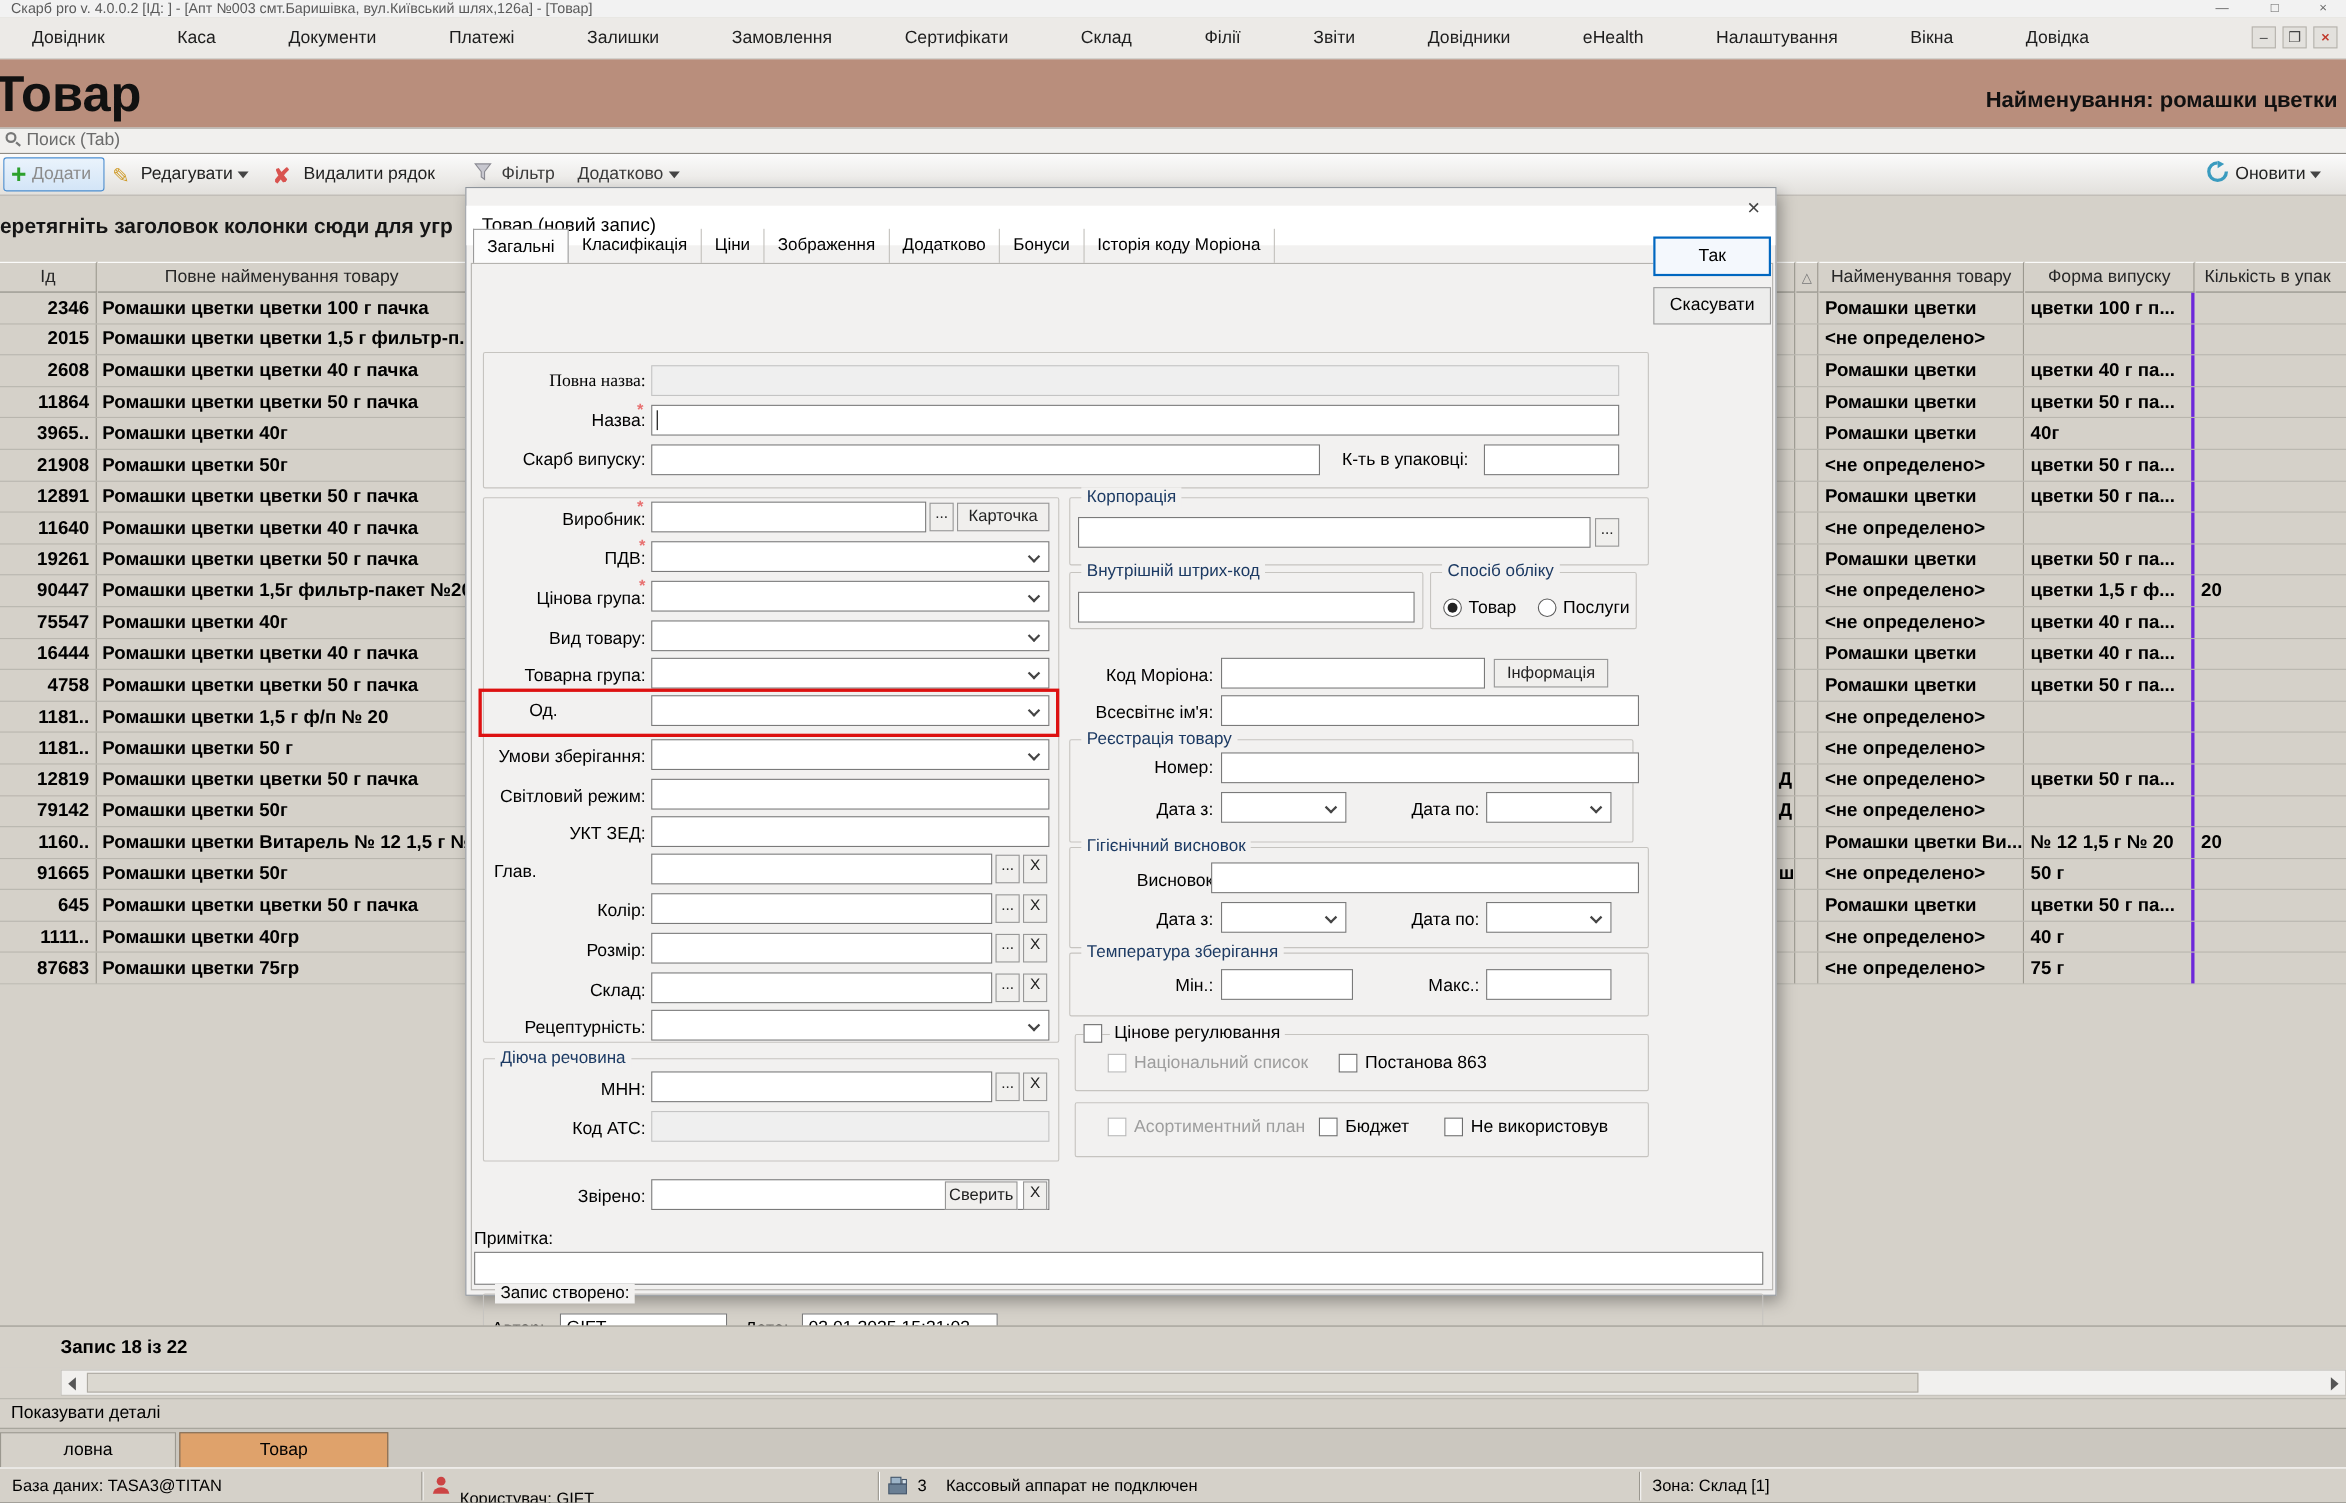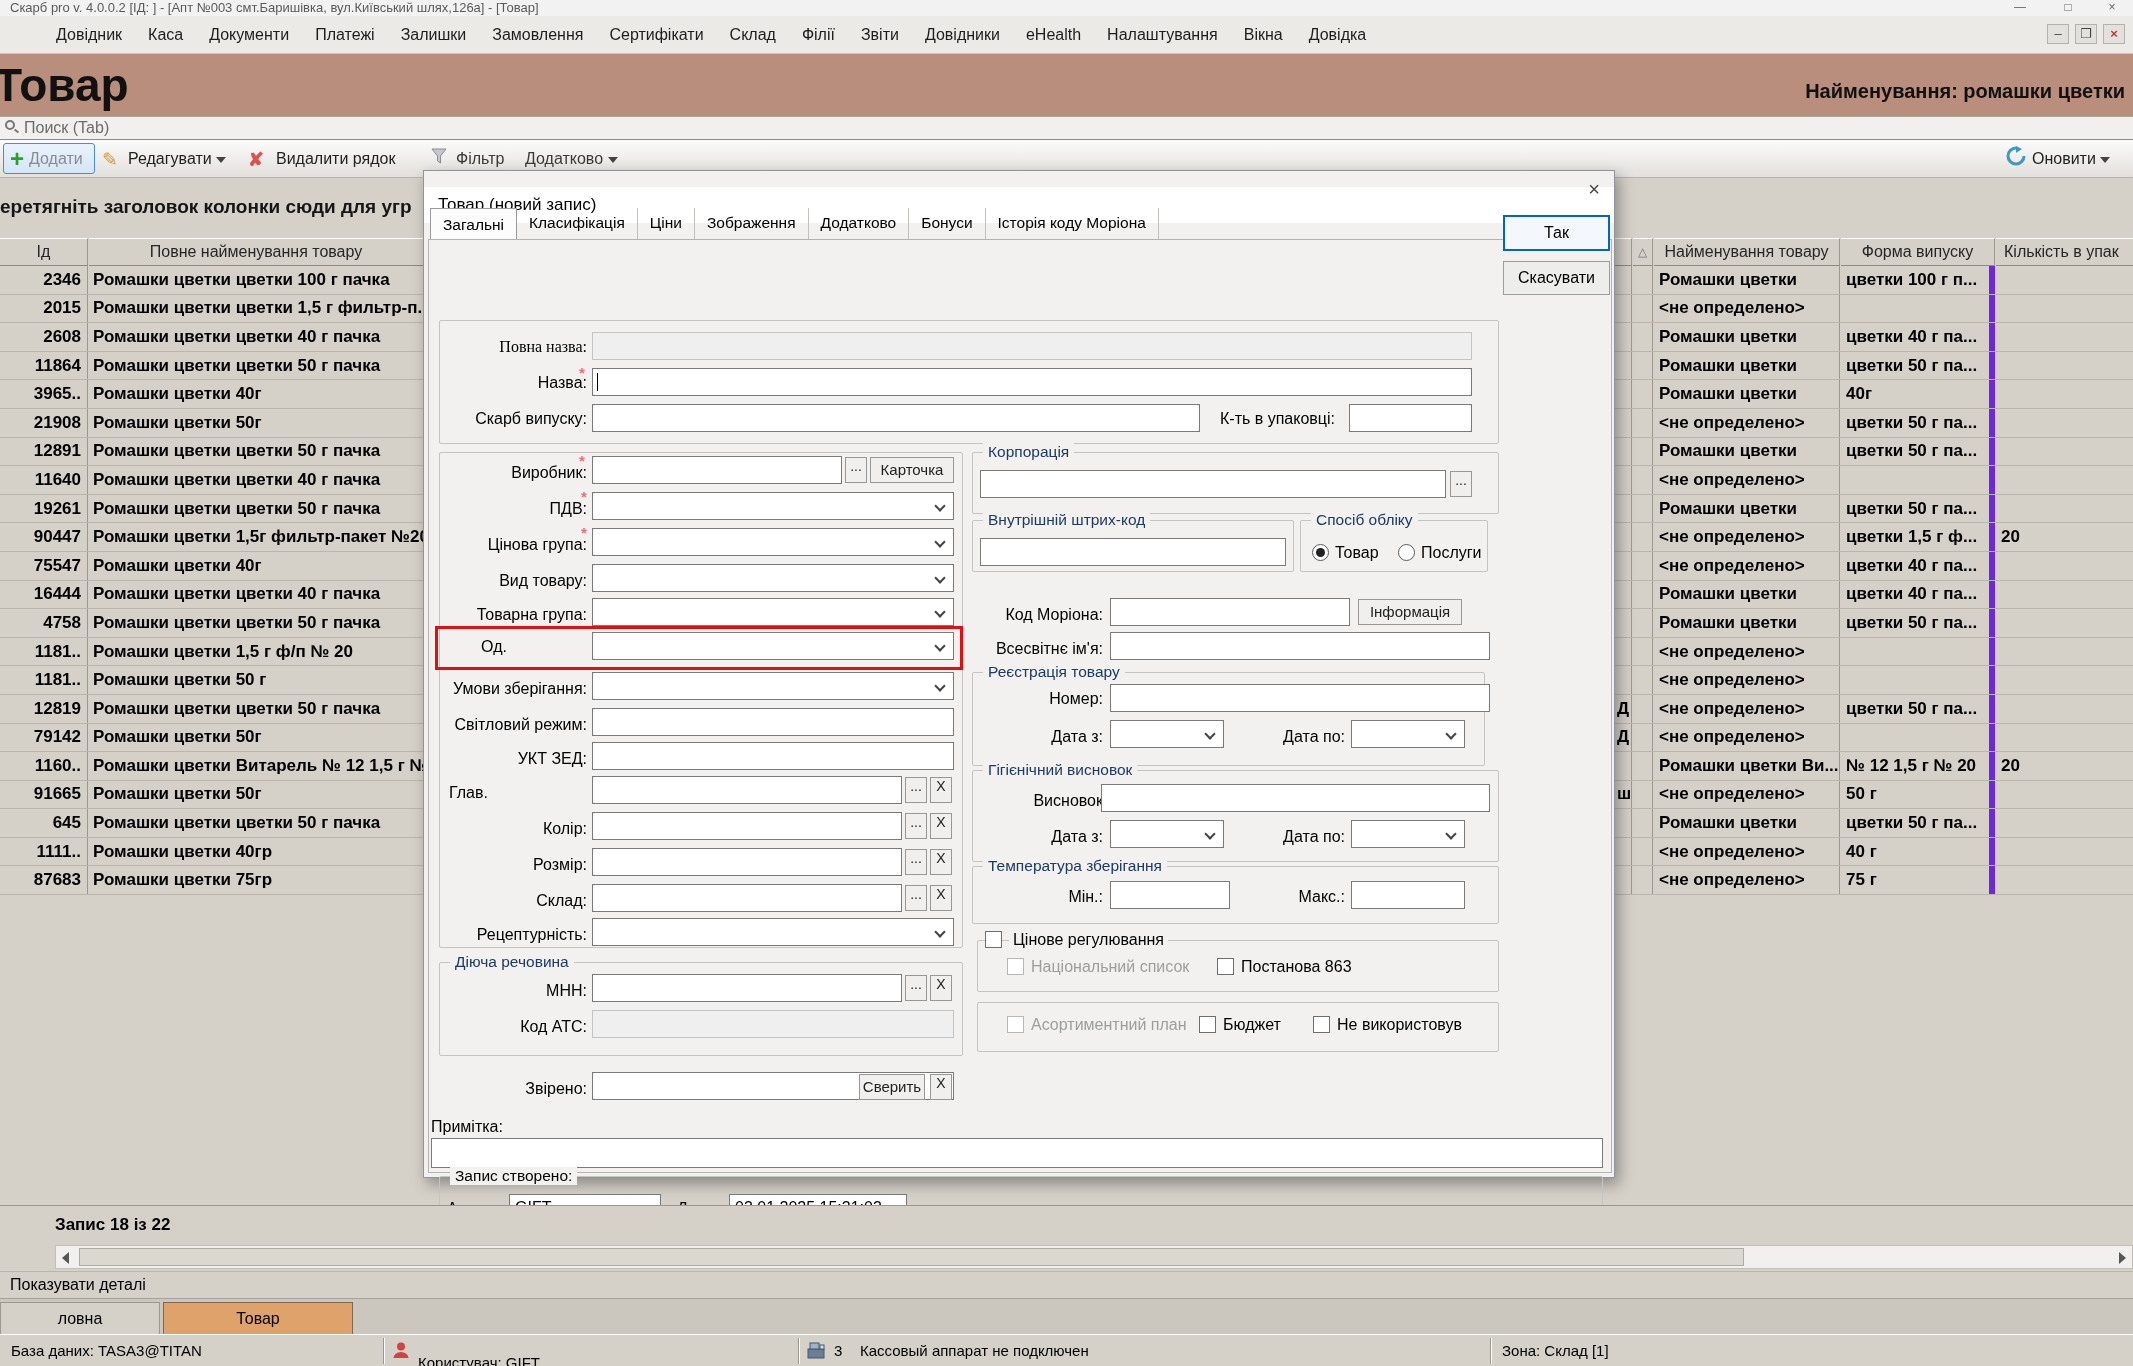--- a/index.html
+++ b/index.html
@@ -7,21 +7,21 @@
     font-family:"Liberation Sans", sans-serif; }
   .screen { position:absolute; top:0; left:0; width:2133px; height:1366px;
     background:#d5d1c9; overflow:hidden; }
   .abs { position:absolute; }
 
   
   .titlebar { top:0; left:0; width:2133px; height:16px; background:#f2f2f2;
     color:#5a5a5a; font-size:13px; line-height:15px; padding-left:10px; white-space:nowrap; }
   .winbtn { top:0; height:16px; width:34px; text-align:center; color:#666; font-size:12px; line-height:15px; }
   .menubar { top:16px; left:0; width:2133px; height:38px; background:#eceae7;
-    border-bottom:1px solid #c9c6c0; display:flex; align-items:center; padding-left:43px; }
+    border-bottom:1px solid #c9c6c0; display:flex; align-items:center; padding-left:16px;gap:40px; }
   .appdot { top:26px; left:7px; width:16px; height:16px; border-radius:50%;
     background:radial-gradient(circle at 35% 35%, #f5b362, #d97d1e); }
   .menuitem { font-size:16px; color:#1d1d1d; padding:0 13px; white-space:nowrap; }
   .mdibtns { top:24px; right:8px; display:flex; gap:6px; }
   .mdibtn { width:22px; height:20px; background:#e3e1dd; border:1px solid #b5b2ac;
     font-size:13px; text-align:center; line-height:18px; color:#444; }
   .mdibtn.close { color:#c0392b; font-weight:bold; }
 
   .headerband { top:54px; left:0; width:2133px; height:62px; background:#b98e7c; }
   .pagetitle { top:58px; left:-6px; font-size:46px; font-weight:bold; color:#111; letter-spacing:0; }
@@ -58,21 +58,21 @@
   .vline { border-right:1px solid #9b988f; }
   .rowsbox { position:absolute; top:88px; }
   .lrow,.rrow { display:flex; height:28.6px; border-bottom:1px solid #b9b6ae;
     font-size:17px; font-weight:bold; color:#000; align-items:center; }
   .cell { overflow:hidden; white-space:nowrap; height:100%; display:flex; align-items:center; }
   .lid { width:88px; justify-content:flex-end; padding-right:6px; border-right:1px solid #9b988f; }
   .lname { width:335px; padding-left:5px; }
   .rpart { width:17px; border-right:1px solid #9b988f; padding-left:2px; }
   .rsort { width:21px; border-right:1px solid #9b988f; }
   .rname { width:187px; padding-left:6px; border-right:1px solid #9b988f; }
-  .rform { width:155px; padding-left:6px; border-right:6px solid #6d28d9; }
+  .rform { width:155px; padding-left:6px; border-right:3px solid #6d28d9; }
   .rqty { width:138px; padding-left:6px; }
 
   
   .dialog { top:170px; left:423px; width:1192px; height:1008px; background:#f2f1f0;
     border:1px solid #8f959c; box-shadow:4px 6px 14px rgba(0,0,0,.35); }
   .dtitle { position:absolute; top:16px; left:0; width:100%; height:36px; background:#ffffff;
     font-size:17px; color:#000; line-height:36px; padding-left:14px; }
   .dclose { position:absolute; top:8px; right:14px; font-size:20px; color:#444; line-height:20px; }
   .dtabs { position:absolute; top:36px; left:6px; display:flex; height:33px; align-items:center; }
   .mtab { font-size:15.5px; color:#000; padding:6px 12px 7px 12px; border-right:1px solid #c2c0bc; }

